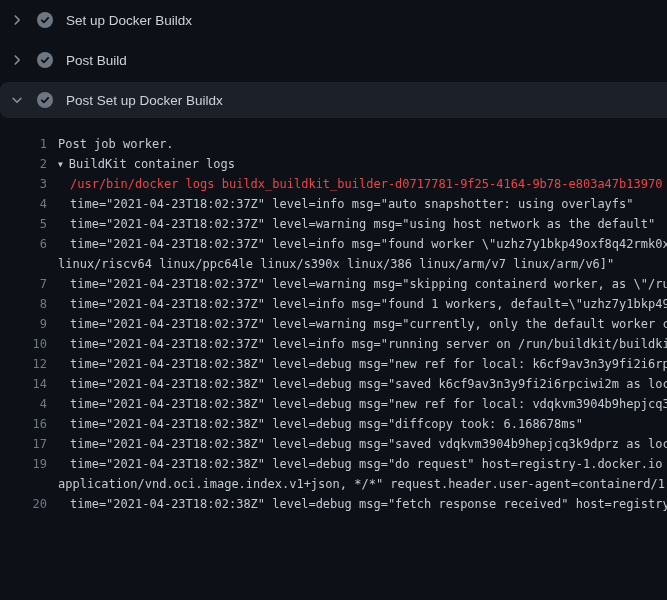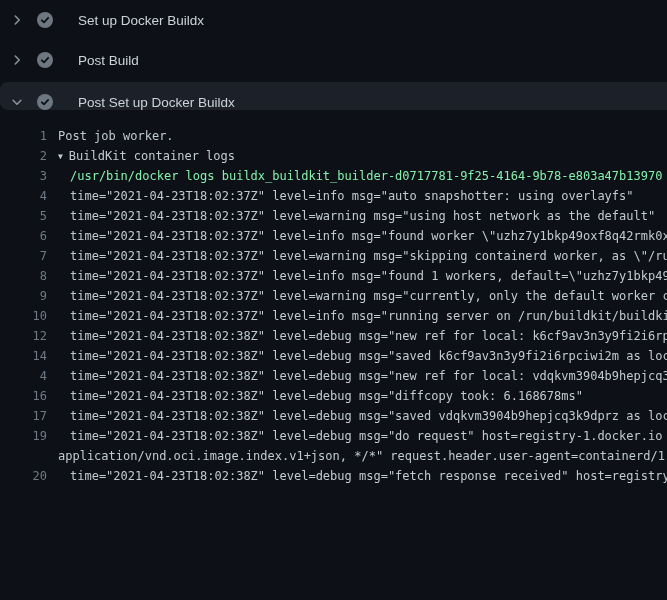--- a/index.html
+++ b/index.html
@@ -8,46 +8,45 @@
     background: #0d1117;
     font-family: "Liberation Sans", sans-serif;
   }
   
   .steps { width: 667px; }
   .step-row {
     height: 40px; display: flex; align-items: center;
     padding-left: 9px; box-sizing: border-box; cursor: pointer;
   }
   .step-row.expanded {
-    height: 28px; margin: 2px 0;
+    height: 36px; margin: 2px 0;
     background: #1b2029; border-radius: 8px 0 0 8px;
     width: 667px;
-    align-items: flex-end;
   }
   .icon-box {
     width: 16px; height: 16px; flex: 0 0 16px;
     display: flex; align-items: center; justify-content: center;
   }
   .chev-box { margin-right: 12px; }
   .check-box { margin-right: 13px; }
-  .step-label { color: #cdd3da; font-size: 13.5px; margin-left: 12px; }
+  .step-label { color: #cdd3da; font-size: 13.5px; }
   
   .log {
     font-family: "DejaVu Sans Mono", "Liberation Mono", monospace;
     font-size: 12px; color: #c2cad3;
     padding-top: 14px; width: 667px; overflow: hidden;
   }
   .lrow { height: 20px; line-height: 20px; display: flex; white-space: pre; overflow: hidden; }
   .lnum {
     flex: 0 0 47px; text-align: right; color: #6f7a86;
     cursor: pointer; user-select: none;
   }
   .ltext { margin-left: 11px; white-space: pre; }
   .lrow.nested .ltext, .lrow.command .ltext { margin-left: 23px; }
-  .lrow.command .ltext { color: #86efac; }
+  .lrow.command .ltext { color: #ef4444; }
   .lrow.group .ltext { cursor: pointer; }
   .tri {
     display: inline-block; font-size: 8px; margin-right: 6px;
     position: relative; top: -1px; color: #c2cad3;
   }
 </style>
 </head>
 <body>
 
 <div class="steps" id="steps">
@@ -94,20 +93,21 @@
       <span class="step-label">Post Set up Docker Buildx</span>
     </div>
   </div>
 <div class="log" id="log">
     <div class="lrow plain"><span class="lnum">1</span><span class="ltext">Post job worker.</span></div>
     <div class="lrow group"><span class="lnum">2</span><span class="ltext"><span class="tri">▼</span><span>BuildKit container logs</span></span></div>
     <div class="lrow command"><span class="lnum">3</span><span class="ltext">/usr/bin/docker logs buildx_buildkit_builder-d0717781-9f25-4164-9b78-e803a47b13970</span></div>
     <div class="lrow nested"><span class="lnum">4</span><span class="ltext">time="2021-04-23T18:02:37Z" level=info msg="auto snapshotter: using overlayfs"</span></div>
     <div class="lrow nested"><span class="lnum">5</span><span class="ltext">time="2021-04-23T18:02:37Z" level=warning msg="using host network as the default"</span></div>
     <div class="lrow nested"><span class="lnum">6</span><span class="ltext">time="2021-04-23T18:02:37Z" level=info msg="found worker \"uzhz7y1bkp49oxf8q42rmk0xjm\" [linux/amd64 linux/arm64</span></div>
+    <div class="lrow wrap"><span class="lnum"></span><span class="ltext">linux/riscv64 linux/ppc64le linux/s390x linux/386 linux/arm/v7 linux/arm/v6]"</span></div>
     <div class="lrow nested"><span class="lnum">7</span><span class="ltext">time="2021-04-23T18:02:37Z" level=warning msg="skipping containerd worker, as \"/run/containerd/containerd.sock\" does not exist"</span></div>
     <div class="lrow nested"><span class="lnum">8</span><span class="ltext">time="2021-04-23T18:02:37Z" level=info msg="found 1 workers, default=\"uzhz7y1bkp49oxf8q42rmk0xjm\""</span></div>
     <div class="lrow nested"><span class="lnum">9</span><span class="ltext">time="2021-04-23T18:02:37Z" level=warning msg="currently, only the default worker can be used."</span></div>
     <div class="lrow nested"><span class="lnum">10</span><span class="ltext">time="2021-04-23T18:02:37Z" level=info msg="running server on /run/buildkit/buildkitd.sock"</span></div>
     <div class="lrow nested"><span class="lnum">12</span><span class="ltext">time="2021-04-23T18:02:38Z" level=debug msg="new ref for local: k6cf9av3n3y9fi2i6rpciwi2m"</span></div>
     <div class="lrow nested"><span class="lnum">14</span><span class="ltext">time="2021-04-23T18:02:38Z" level=debug msg="saved k6cf9av3n3y9fi2i6rpciwi2m as local.dockerfile"</span></div>
     <div class="lrow nested"><span class="lnum">4</span><span class="ltext">time="2021-04-23T18:02:38Z" level=debug msg="new ref for local: vdqkvm3904b9hepjcq3k9dprz"</span></div>
     <div class="lrow nested"><span class="lnum">16</span><span class="ltext">time="2021-04-23T18:02:38Z" level=debug msg="diffcopy took: 6.168678ms"</span></div>
     <div class="lrow nested"><span class="lnum">17</span><span class="ltext">time="2021-04-23T18:02:38Z" level=debug msg="saved vdqkvm3904b9hepjcq3k9dprz as local.context"</span></div>
     <div class="lrow nested"><span class="lnum">19</span><span class="ltext">time="2021-04-23T18:02:38Z" level=debug msg="do request" host=registry-1.docker.io request.header.accept="application/vnd.docker.distribution.manifest.v2+json,</span></div>

